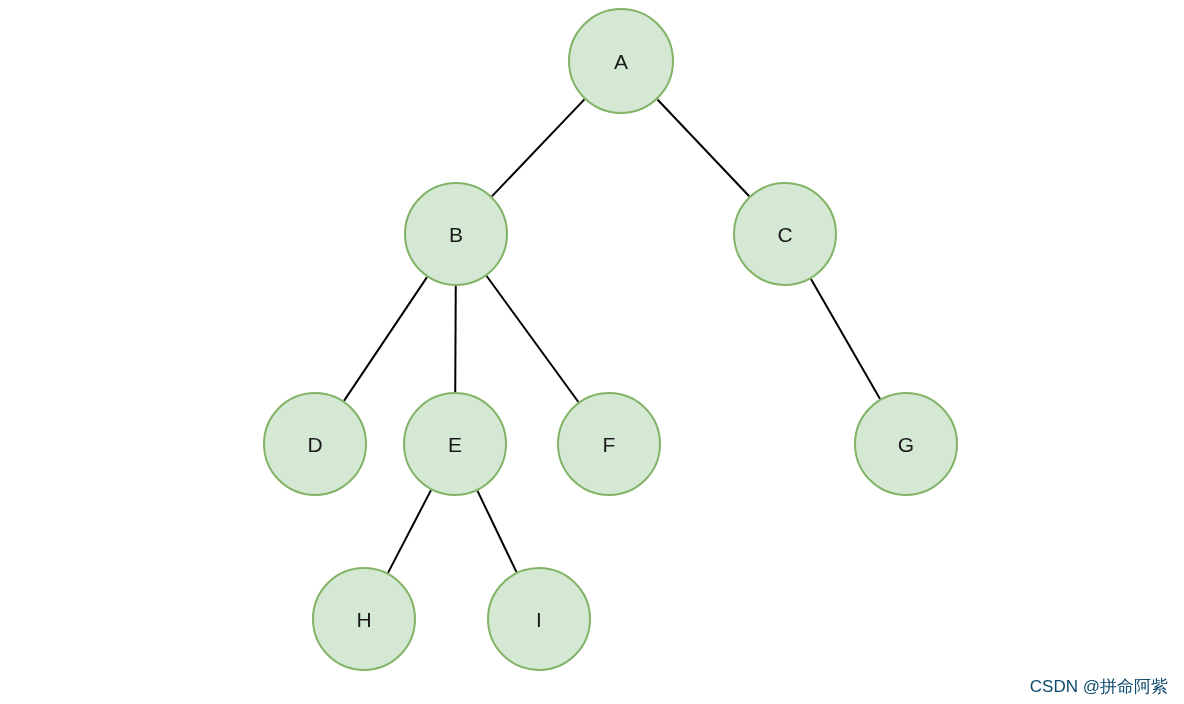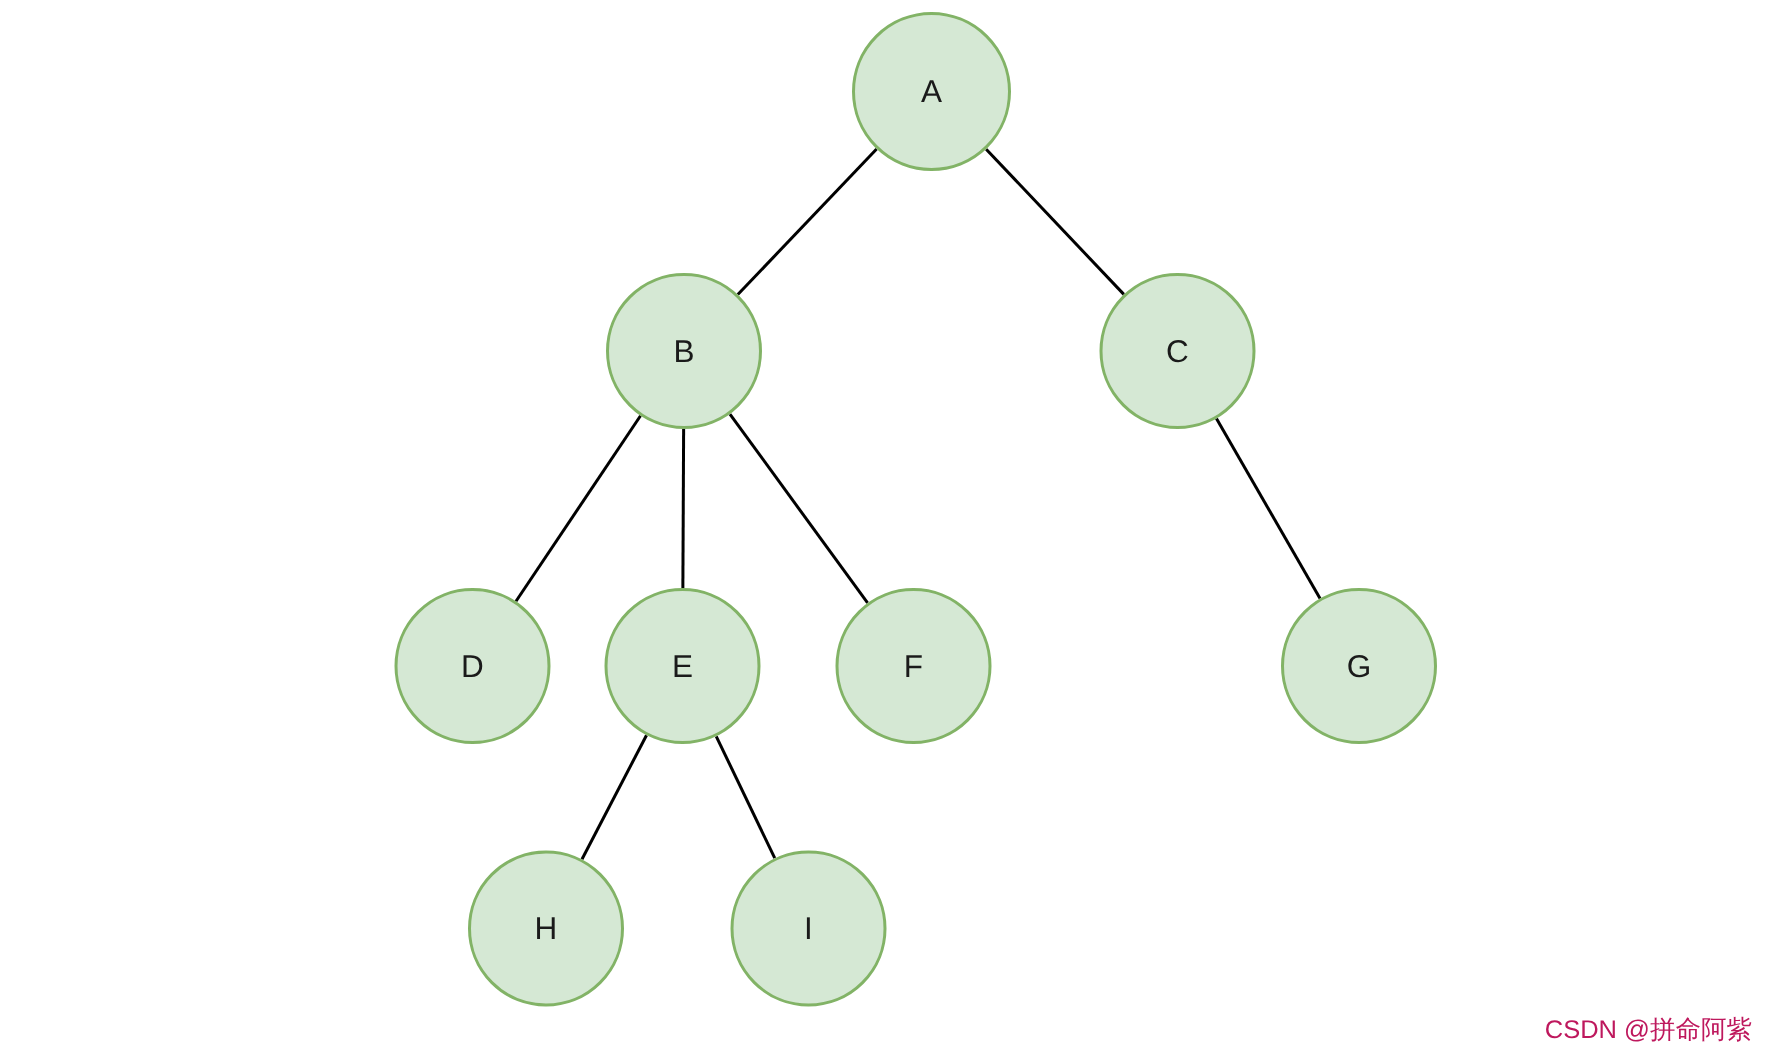--- a/index.html
+++ b/index.html
@@ -96,15 +96,15 @@
         <span class="node-label" style="color: rgb(26, 26, 26); font-size: 21px;">G</span>
       </div>
       <div class="node" style="left: 312px; top: 567px; width: 104px; height: 104px; background: rgb(213, 232, 212); border-color: rgb(130, 179, 102); border-width: 2px;">
         <span class="node-label" style="color: rgb(26, 26, 26); font-size: 21px;">H</span>
       </div>
       <div class="node" style="left: 487px; top: 567px; width: 104px; height: 104px; background: rgb(213, 232, 212); border-color: rgb(130, 179, 102); border-width: 2px;">
         <span class="node-label" style="color: rgb(26, 26, 26); font-size: 21px;">I</span>
       </div>
     </div>
 
-  <div id="watermark" style="color: #be185d;">CSDN @拼命阿紫</div>
+  <div id="watermark" style="color: #0c4a6e;">CSDN @拼命阿紫</div>
 
 </div>
 
 </body></html>

